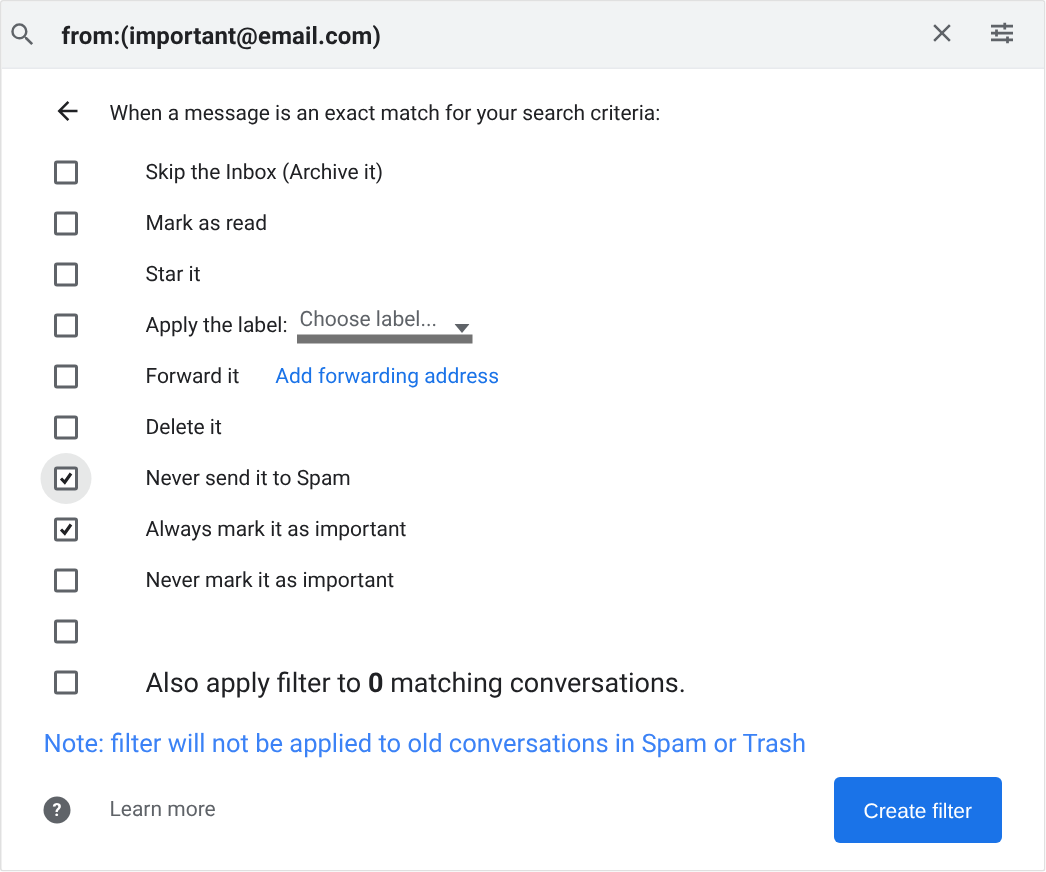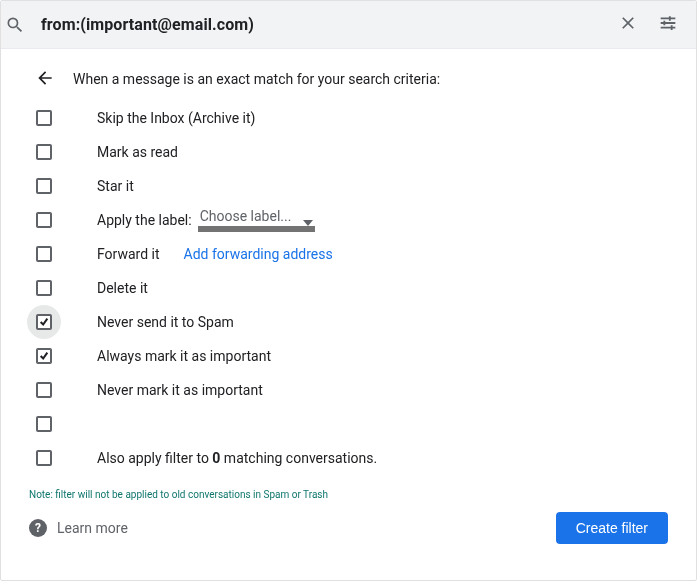--- a/index.html
+++ b/index.html
@@ -130,27 +130,27 @@
     color: #5f6368;
     display: inline-flex;
     align-items: center;
     gap: 12px;
     cursor: pointer;
     border-bottom: 6px solid #737373;
     padding: 0 2px 2px 2px;
   }
   .gray-select .caret { width: 10px; height: 6px; color: #5f6368; }
   .link-blue { color: #1a73e8; font-weight: 400; margin-left: 18px; cursor: pointer;}
-  .also-apply { font-size:14px; }
+  .also-apply { font-size:18px; }
   .also-apply-count { font-weight:700; }
   
   .note {
     padding: 14px 28px 0 28px;
-    color: #0f766e;
-    font-size: 10px;
+    color: #3b82f6;
+    font-size: 17px;
   }
   
   .footer {
     display: flex;
     align-items: center;
     padding: 12px 28px 18px 28px;
   }
   .help-icon {
     width: 18px; height: 18px;
     display:inline-flex;align-items:center;justify-content:center;
@@ -158,27 +158,28 @@
     background: #5f6368;
     color: #fff;
     font-size: 12px;
     font-weight: 700;
     margin-right: 10px;
   }
   .learn-more {
     color: #5f6368;
     font-size: 14px;
     cursor: pointer;
+    margin-left: 16px;
   }
   .spacer { flex: 1; }
   .primary-btn {
     background: #1a73e8;
     color: #fff;
     border: none;
-    height: 32px;
+    height: 44px;
     padding: 0 20px;
     font-size: 14px;
     font-weight: 500;
     border-radius: 4px;
     cursor: pointer;
   }
 </style>
 </head>
 <body>
 <div class="frame">

